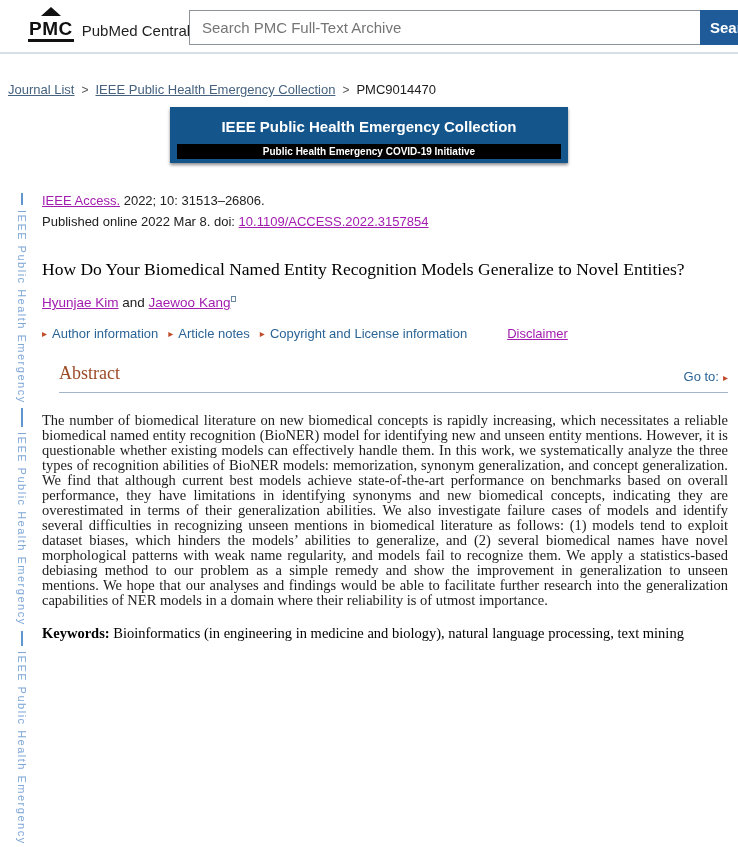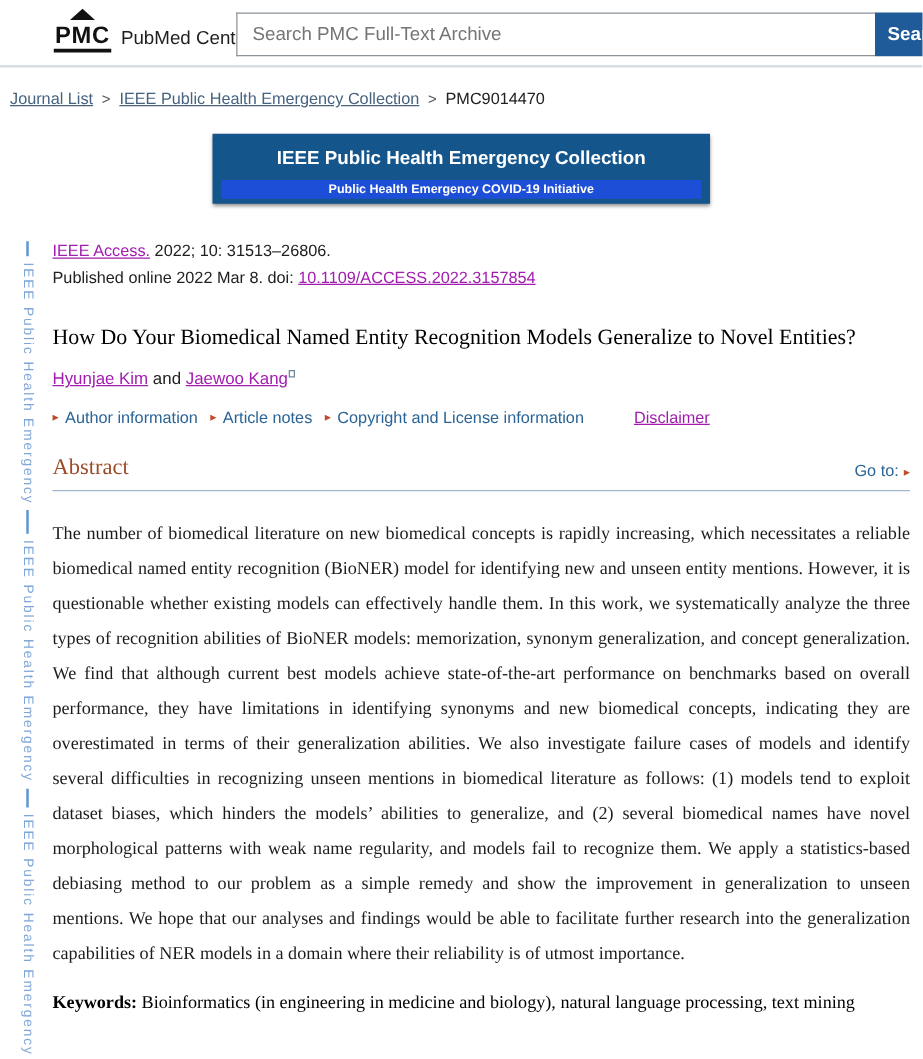--- a/index.html
+++ b/index.html
@@ -6,48 +6,48 @@
   html,body { background:#fff; }
   body {
     width:738px; height:847px; position:relative; overflow:hidden;
     font-family:"Liberation Sans", sans-serif; color:#212121;
   }
   a { cursor:pointer; }
 
   
   .site-header { position:absolute; top:0; left:0; width:738px; height:54px;
     border-bottom:2px solid #d7dee5; background:#fff; }
-  .logo { position:absolute; left:43px; top:7px; display:flex; align-items:flex-end; gap:8px; }
+  .logo { position:absolute; left:28px; top:7px; display:flex; align-items:flex-end; gap:8px; }
   .logo-mark { display:flex; flex-direction:column; align-items:center; }
   .logo-roof { width:16px; height:0; border-bottom:9px solid #111;
     border-left:10px solid transparent; border-right:10px solid transparent; margin-bottom:2px; }
   .logo-pmc { font-weight:bold; font-size:19px; letter-spacing:0.5px; color:#111;
     border-bottom:3px solid #111; line-height:21px; padding:0 1px; }
   .logo-brand { font-size:15px; color:#1f1f1f; padding-bottom:3px; font-weight:500; }
   .logo-reg { font-size:9px; vertical-align:super; }
   .search-row { position:absolute; left:189px; top:10px; width:581px; height:35px; display:flex; }
   .search-input { flex:1; border:1px solid #8d9499; border-right:none; padding:0 12px;
     font-size:15px; font-family:"Liberation Sans", sans-serif; color:#212121; outline:none; }
   .search-input::placeholder { color:#757575; }
   .search-button { width:70px; background:#1f5b99; color:#fff; border:none;
     font-weight:bold; font-size:15px; font-family:"Liberation Sans", sans-serif; cursor:pointer; }
 
   
-  .breadcrumb { position:absolute; top:71px; left:8px; font-size:13px; color:#424242;
+  .breadcrumb { position:absolute; top:82px; left:8px; font-size:13px; color:#424242;
     display:flex; align-items:center; gap:7px; white-space:nowrap; }
   .crumb-link { color:#46627e; text-decoration:underline; }
   .crumb-sep { color:#555; font-size:12px; }
   .crumb-current { color:#212121; }
 
   
   .banner { position:absolute; top:107px; left:170px; width:398px; height:56px;
     background:#14568c; box-shadow:0 2px 3px rgba(0,0,0,0.45); }
   .banner-title { color:#fff; font-weight:bold; font-size:15px; text-align:center; margin-top:11px; }
   .banner-strip { position:absolute; left:7px; right:7px; bottom:4px; height:15px;
-    background:#1d4ed8; color:#fff; font-weight:bold; font-size:10px;
+    background:#000000; color:#fff; font-weight:bold; font-size:10px;
     text-align:center; line-height:15px; }
 
   
   .rail { position:absolute; left:15px; top:190px; width:14px; height:657px;
     display:flex; flex-direction:column; align-items:center; }
   .rail-line { width:2px; background:#5f96cf; margin:3px 0; }
   .rail-line.seg1 { height:46px; } .rail-line.seg2 { height:74px; } .rail-line.seg3 { height:60px; }
   .rail-text { writing-mode:vertical-rl; font-size:11px; color:#7fa7d8;
     letter-spacing:1.5px; line-height:14px; margin:2px 0; white-space:nowrap; }
 
@@ -60,27 +60,27 @@
   .article-title { margin-top:24px; font-family:"Liberation Serif", serif;
     font-size:17.5px; line-height:26px; font-weight:400; color:#000; }
   .authors { margin-top:13px; font-size:13.5px; color:#212121; }
   .corr-box { display:inline-block; width:5px; height:6px; border:1px solid #6a87a0;
     vertical-align:super; margin-left:1px; }
   .article-links { margin-top:16px; font-size:13px; display:flex; align-items:center; }
   .arrow { color:#bf4b28; font-size:10px; margin-right:5px; }
   .article-links .item { margin-right:10px; display:flex; align-items:center; }
   .disclaimer { margin-left:30px; }
   .abstract-head { margin-top:22px; display:flex; justify-content:space-between;
-    align-items:flex-end; border-bottom:1px solid #a3b6c9; padding-bottom:8px; }
+    align-items:flex-end; border-bottom:1px solid #a3b6c9; padding-bottom:8px;margin-left:17px; }
   .abstract-title { font-family:"Liberation Serif", serif; font-size:18px;
     font-weight:400; color:#9c4b28; }
   .goto { font-size:13px; color:#2a6496; }
   .goto .arrow { margin:0 0 0 4px; }
   .abstract-text { margin-top:20px; font-family:"Liberation Serif", serif;
-    font-size:14.5px; line-height:28px; text-align:justify; color:#1c1c1c; }
+    font-size:14.5px; line-height:15px; text-align:justify; color:#1c1c1c; }
   .keywords { margin-top:14px; font-family:"Liberation Serif", serif;
     font-size:14.5px; line-height:22.4px; color:#000000; }
   .keywords b { font-weight:bold; }
 </style>
 </head>
 <body>
 
 <div class="site-header">
   <div class="logo">
     <span class="logo-mark">

